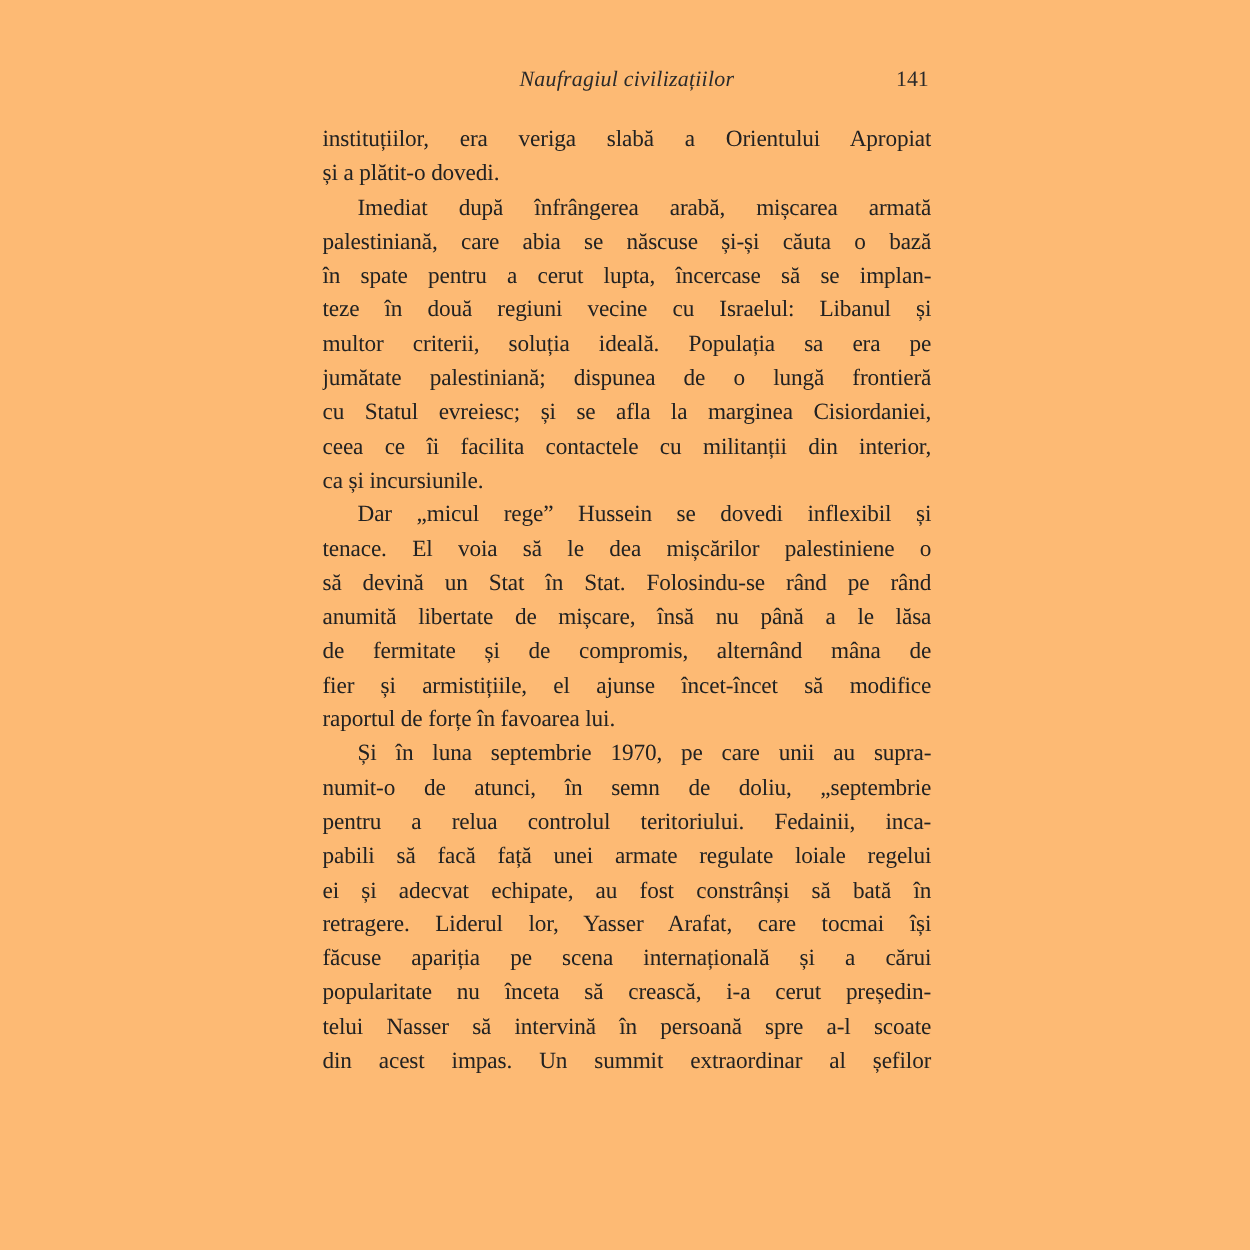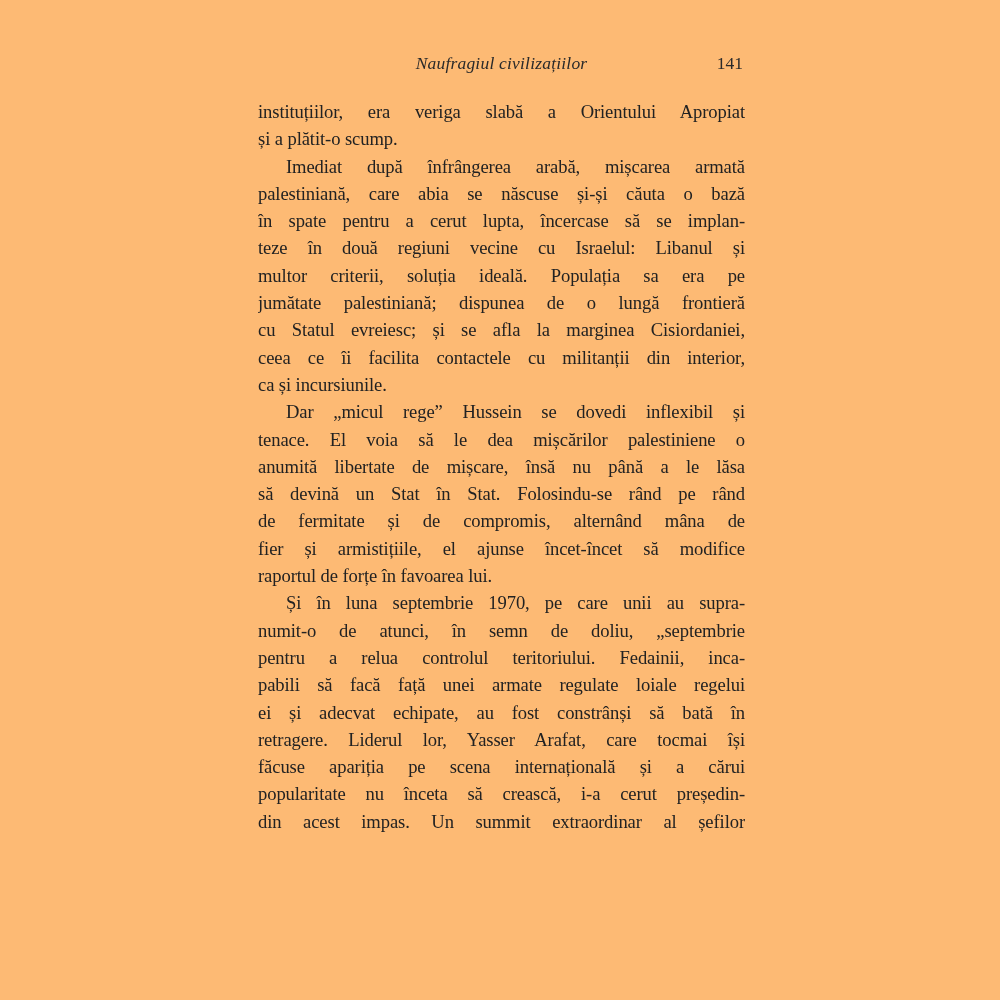--- a/index.html
+++ b/index.html
@@ -74,48 +74,49 @@
 
 <div class="page">
   <div class="text-block">
     <header class="running-head">
       <span class="running-title">Naufragiul civilizațiilor</span>
       <span class="page-number">141</span>
     </header>
     <main class="body-text">
         <div class="para">
           <div class="line">instituțiilor, era veriga slabă a Orientului Apropiat</div>
-          <div class="line para-end">și a plătit-o scump.</div>
+          <div class="line para-end">și a plătit-o dovedi.</div>
         </div>
         <div class="para">
           <div class="line indent">Imediat după înfrângerea arabă, mișcarea armată</div>
           <div class="line">palestiniană, care abia se născuse și-și căuta o bază</div>
           <div class="line">în spate pentru a cerut lupta, încercase să se implan-</div>
           <div class="line">teze în două regiuni vecine cu Israelul: Libanul și</div>
           <div class="line">multor criterii, soluția ideală. Populația sa era pe</div>
           <div class="line">jumătate palestiniană; dispunea de o lungă frontieră</div>
           <div class="line">cu Statul evreiesc; și se afla la marginea Cisiordaniei,</div>
           <div class="line">ceea ce îi facilita contactele cu militanții din interior,</div>
           <div class="line para-end">ca și incursiunile.</div>
         </div>
         <div class="para">
           <div class="line indent">Dar „micul rege” Hussein se dovedi inflexibil și</div>
           <div class="line">tenace. El voia să le dea mișcărilor palestiniene o</div>
+          <div class="line">să devină un Stat în Stat. Folosindu-se rând pe rând</div>
           <div class="line">anumită libertate de mișcare, însă nu până a le lăsa</div>
-          <div class="line">să devină un Stat în Stat. Folosindu-se rând pe rând</div>
           <div class="line">de fermitate și de compromis, alternând mâna de</div>
           <div class="line">fier și armistițiile, el ajunse încet-încet să modifice</div>
           <div class="line para-end">raportul de forțe în favoarea lui.</div>
         </div>
         <div class="para">
           <div class="line indent">Și în luna septembrie 1970, pe care unii au supra-</div>
           <div class="line">numit-o de atunci, în semn de doliu, „septembrie</div>
           <div class="line">pentru a relua controlul teritoriului. Fedainii, inca-</div>
           <div class="line">pabili să facă față unei armate regulate loiale regelui</div>
           <div class="line">ei și adecvat echipate, au fost constrânși să bată în</div>
           <div class="line">retragere. Liderul lor, Yasser Arafat, care tocmai își</div>
           <div class="line">făcuse apariția pe scena internațională și a cărui</div>
           <div class="line">popularitate nu înceta să crească, i-a cerut președin-</div>
+          <div class="line">telui Nasser să intervină în persoană spre a-l scoate</div>
           <div class="line">din acest impas. Un summit extraordinar al șefilor</div>
         </div>
       </main>
   </div>
 </div>
 
 </body></html>

